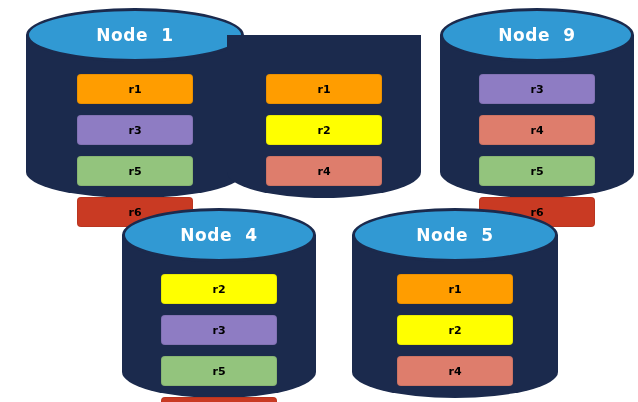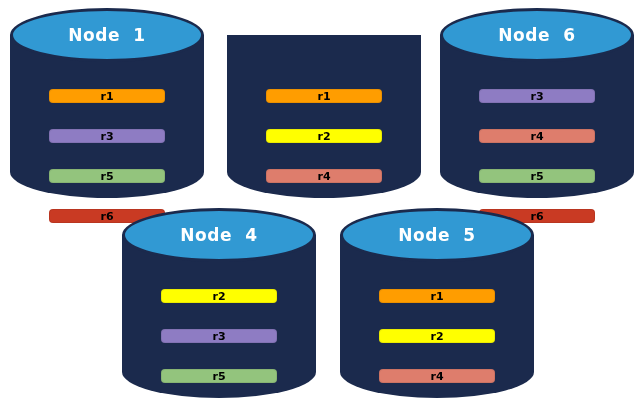--- a/index.html
+++ b/index.html
@@ -56,40 +56,39 @@
     left: 0;
     right: 0;
     top: 66px;
     display: flex;
     flex-direction: column;
     align-items: center;
     gap: 11px;
   }
   .replica-bar {
     width: 116px;
-    height: 14px;
+    height: 30px;
     border-radius: 4px;
     display: flex;
     align-items: center;
     justify-content: center;
     box-shadow: inset 0 0 0 1px rgba(0,0,0,0.08);
-    margin-top: 15px;
   }
   .replica-label {
     color: var(--rowtext);
     font-size: 11px;
     font-weight: bold;
     line-height: 1;
   }
 </style>
 </head>
 <body>
 
 <div id="canvas">
-    <div class="cylinder" style="left: 10px; top: 8px;">
+    <div class="cylinder" style="left: 26px; top: 8px; padding-left: 24px;">
       <div class="cyl-body"></div>
       <div class="cyl-top">
         <span class="node-title">Node 1</span>
       </div>
       <div class="rows">
         <div class="replica-bar" style="background: rgb(255, 157, 0);">
           <span class="replica-label">r1</span>
         </div>
         <div class="replica-bar" style="background: rgb(142, 124, 195);">
           <span class="replica-label">r3</span>
@@ -112,21 +111,21 @@
           <span class="replica-label">r2</span>
         </div>
         <div class="replica-bar" style="background: rgb(222, 125, 108);">
           <span class="replica-label">r4</span>
         </div>
       </div>
     </div>
     <div class="cylinder" style="left: 440px; top: 8px;">
       <div class="cyl-body"></div>
       <div class="cyl-top">
-        <span class="node-title">Node 6</span>
+        <span class="node-title">Node 9</span>
       </div>
       <div class="rows">
         <div class="replica-bar" style="background: rgb(142, 124, 195);">
           <span class="replica-label">r3</span>
         </div>
         <div class="replica-bar" style="background: rgb(222, 125, 108);">
           <span class="replica-label">r4</span>
         </div>
         <div class="replica-bar" style="background: rgb(147, 196, 125);">
           <span class="replica-label">r5</span>
@@ -149,21 +148,21 @@
           <span class="replica-label">r3</span>
         </div>
         <div class="replica-bar" style="background: rgb(147, 196, 125);">
           <span class="replica-label">r5</span>
         </div>
         <div class="replica-bar" style="background: rgb(201, 58, 35);">
           <span class="replica-label">r6</span>
         </div>
       </div>
     </div>
-    <div class="cylinder" style="left: 340px; top: 208px;">
+    <div class="cylinder" style="left: 352px; top: 208px; padding-left: 12px;">
       <div class="cyl-body"></div>
       <div class="cyl-top">
         <span class="node-title">Node 5</span>
       </div>
       <div class="rows">
         <div class="replica-bar" style="background: rgb(255, 157, 0);">
           <span class="replica-label">r1</span>
         </div>
         <div class="replica-bar" style="background: rgb(255, 255, 0);">
           <span class="replica-label">r2</span>

